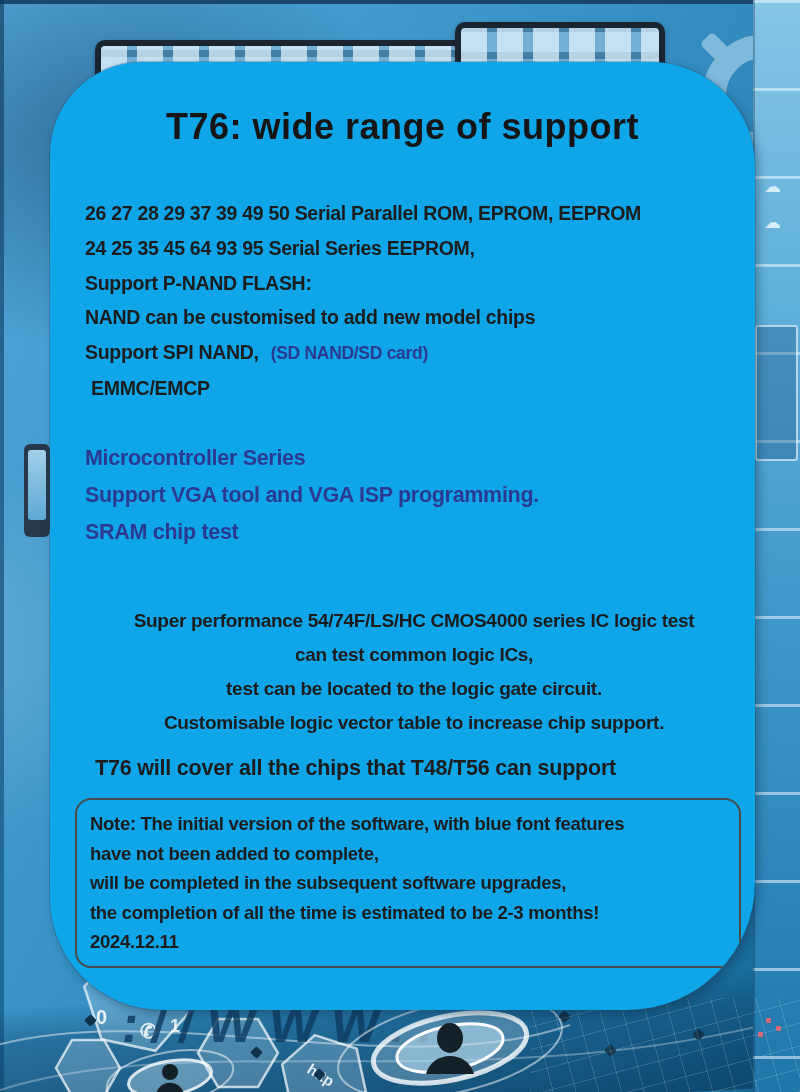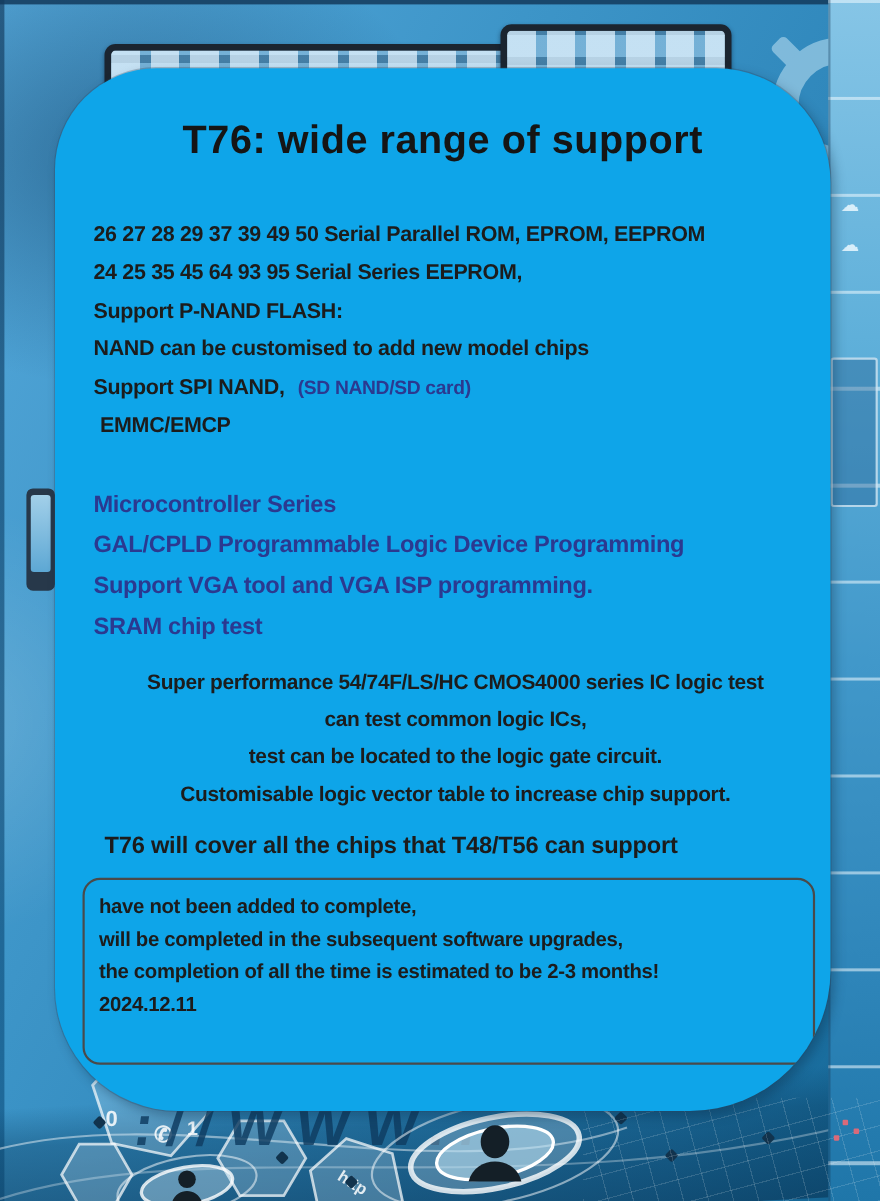--- a/index.html
+++ b/index.html
@@ -184,33 +184,33 @@
     <div class="bline">26 27 28 29 37 39 49 50 Serial Parallel ROM, EPROM, EEPROM</div>
     <div class="bline">24 25 35 45 64 93 95 Serial Series EEPROM,</div>
     <div class="bline">Support P-NAND FLASH:</div>
     <div class="bline">NAND can be customised to add new model chips</div>
     <div class="bline"><span>Support SPI NAND,</span><span class="blue-inline">(SD NAND/SD card)</span></div>
     <div class="bline emmc">EMMC/EMCP</div>
   </div>
 
   <div class="block block-blue">
     <div class="bline">Microcontroller Series</div>
-    <div class="bline">GAL/CPLD Programmable Logic Device Programming</div>
     <div class="bline">Support VGA tool and VGA ISP programming.</div>
     <div class="bline">SRAM chip test</div>
   </div>
 
   <div class="block block-logic">
     <div class="bline">Super performance 54/74F/LS/HC CMOS4000 series IC logic test</div>
     <div class="bline">can test common logic ICs,</div>
     <div class="bline">test can be located to the logic gate circuit.</div>
     <div class="bline">Customisable logic vector table to increase chip support.</div>
   </div>
 
   <div class="coverage">T76 will cover all the chips that T48/T56 can support</div>
 
   <div class="note-box">
+    <div class="bline">Note: The initial version of the software, with blue font features</div>
     <div class="bline">have not been added to complete,</div>
     <div class="bline">will be completed in the subsequent software upgrades,</div>
     <div class="bline">the completion of all the time is estimated to be 2-3 months!</div>
     <div class="bline">2024.12.11</div>
   </div>
 </div>
 
 </body></html>

